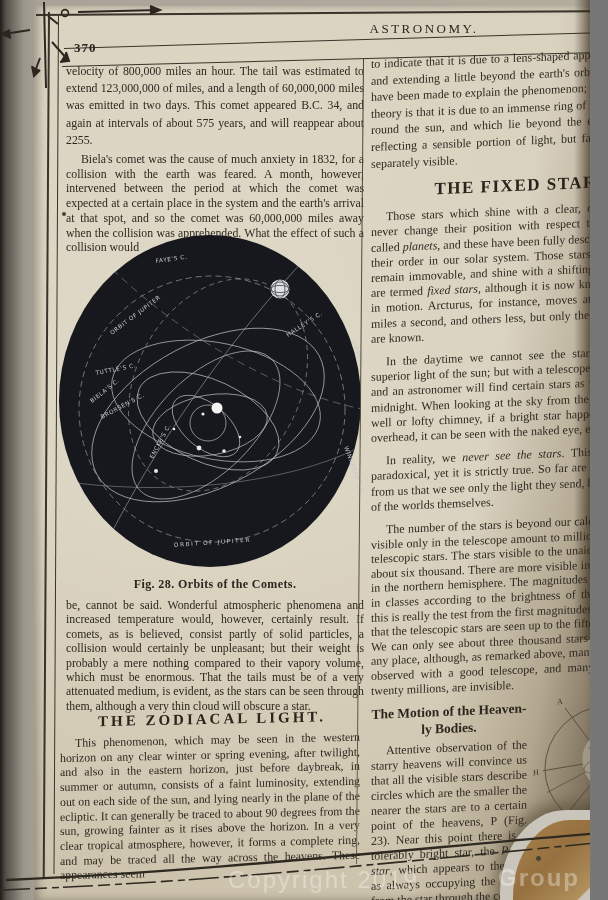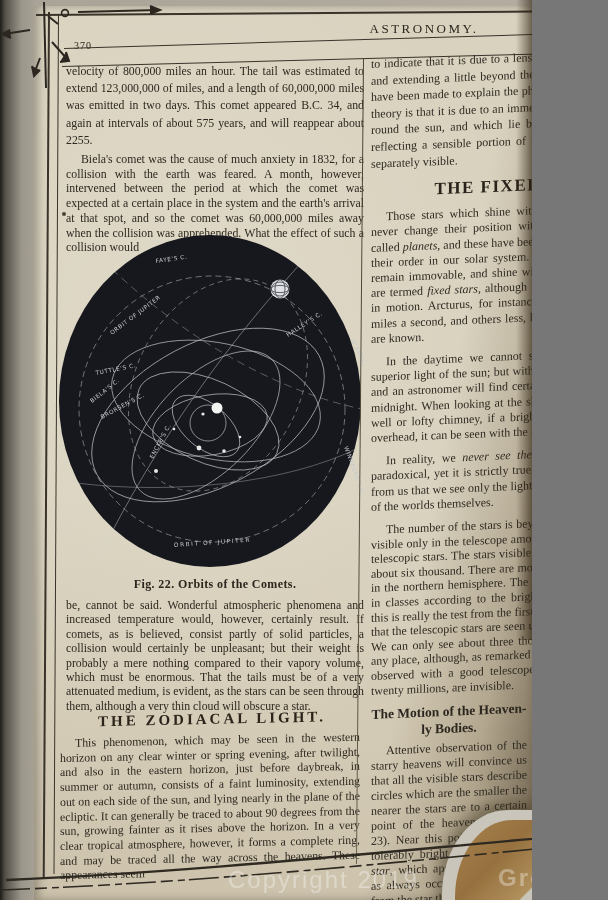--- a/index.html
+++ b/index.html
@@ -1,33 +1,33 @@
 <!DOCTYPE html>
 <html><head>
 <meta charset="utf-8">
 <style>
   html,body{margin:0;padding:0;background:#777;}
-  .photo{position:relative;width:532px;height:900px;overflow:hidden;
+  .photo{position:relative;width:590px;height:900px;overflow:hidden;
     background:linear-gradient(90deg,#1e1c18 0%,#55514a 1%,#9b968a 4%,#aaa498 7%,#b3ac9f 100%);
     font-family:"Liberation Serif",serif;color:#2b261e;}
   
   .page{position:absolute;left:34px;top:6px;right:0;bottom:0;
     background:
       radial-gradient(ellipse 120% 90% at 30% 40%, rgba(255,252,240,.18), rgba(0,0,0,0) 60%),
       linear-gradient(100deg, rgba(0,0,0,0) 74%, rgba(94,74,44,.28) 88%, rgba(56,41,20,.55) 97%),
       linear-gradient(180deg,#d9d2bf 0%,#d8d1be 55%,#d3cab5 80%,#cdc3ad 100%);
     box-shadow:inset 4px 0 10px rgba(40,35,25,.35);}
   
   .rule{position:absolute;background:#39332a;}
   .rule-h{height:1.6px;transform-origin:left center;}
   .rule-v{width:1.6px;transform-origin:center top;}
   
   .running-head{position:absolute;left:180px;top:15px;width:420px;text-align:center;
     font-size:13px;letter-spacing:2.5px;}
-  .page-number{position:absolute;left:72px;top:34px;font-size:10px;letter-spacing:1px;}
+  .page-number{position:absolute;left:72px;top:34px;font-size:13px;letter-spacing:1px;font-weight:bold;}
   .para{position:absolute;text-align:justify;font-size:11.8px;line-height:14.7px;
     color:#2d2820;width:298px;}
   .indent{text-indent:15px;}
   .it{font-style:italic;}
   .h-section{position:absolute;text-align:center;font-weight:bold;color:#2b241a;}
   .fig-caption{position:absolute;left:66px;top:577px;width:298px;text-align:center;
     font-size:12px;font-weight:bold;letter-spacing:.4px;}
   .col-divider{position:absolute;left:363px;top:58px;height:806px;width:1.3px;
     background:linear-gradient(180deg,#4a4336,#57503f 70%,#6a6350);transform:rotate(.5deg);transform-origin:center top;}
   .col-right{position:absolute;left:371px;top:56px;width:306px;transform:skewY(-2.4deg);
@@ -134,21 +134,21 @@
       <text transform="translate(232 104) rotate(-33)">HALLEY'S C.</text>
       <text transform="translate(295 108) rotate(64)">D'ARREST'S C.</text>
       <text transform="translate(40 142) rotate(-11)">TUTTLE'S C.</text>
       <text transform="translate(36 170) rotate(-38)">BIELA'S C.</text>
       <text transform="translate(46 186) rotate(-28)">BRORSEN'S C.</text>
       <text transform="translate(97 226) rotate(-62)">ENCKE'S C.</text>
       <text transform="translate(288 214) rotate(70)">WINNECKE'S C.</text>
       <text transform="translate(118 314) rotate(-4)" letter-spacing="1.6">ORBIT OF JUPITER</text>
     </g>
   </svg>
-  <div class="fig-caption">Fig. 22.  Orbits of the Comets.</div>
+  <div class="fig-caption">Fig. 28.  Orbits of the Comets.</div>
 
   <div class="para" style="left:66px;top:598px;line-height:14.4px;">be, cannot be said.  Wonderful atmospheric phenomena and increased temperature would, however, certainly result.  If comets, as is believed, consist partly of solid particles, a collision would certainly be unpleasant; but their weight is probably a mere nothing compared to their vapory volume, which must be enormous.  That the tails must be of a very attenuated medium, is evident, as the stars can be seen through them, although a very thin cloud will obscure a star.</div>
 
   <div style="position:absolute;left:60px;top:714px;width:304px;transform:skewY(-1.2deg);transform-origin:left top;">
     <div class="h-section" style="position:static;font-size:15px;letter-spacing:3px;">THE ZODIACAL LIGHT.</div>
     <div class="para indent" style="position:static;margin-top:5px;width:300px;">This phenomenon, which may be seen in the western horizon on any clear winter or spring evening, after twilight, and also in the eastern horizon, just before daybreak, in summer or autumn, consists of a faint luminosity, extending out on each side of the sun, and lying nearly in the plane of the ecliptic.  It can generally be traced to about 90 degrees from the sun, growing fainter as it rises above the horizon.  In a very clear tropical atmosphere, however, it forms a complete ring, and may be traced all the way across the heavens.  These appearances seem</div>
   </div>
 
   <div class="col-divider"></div>
 

